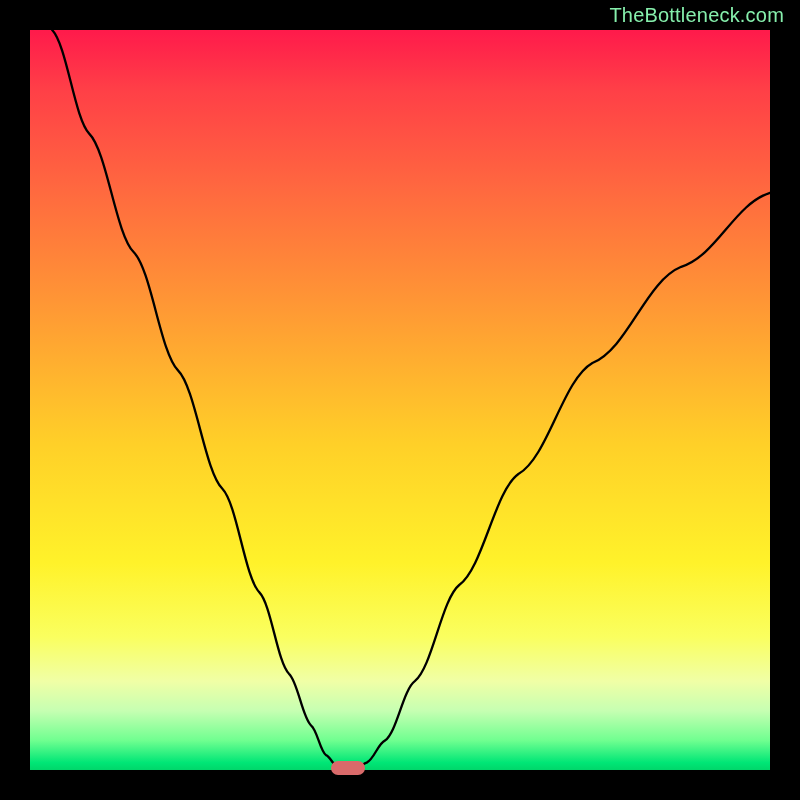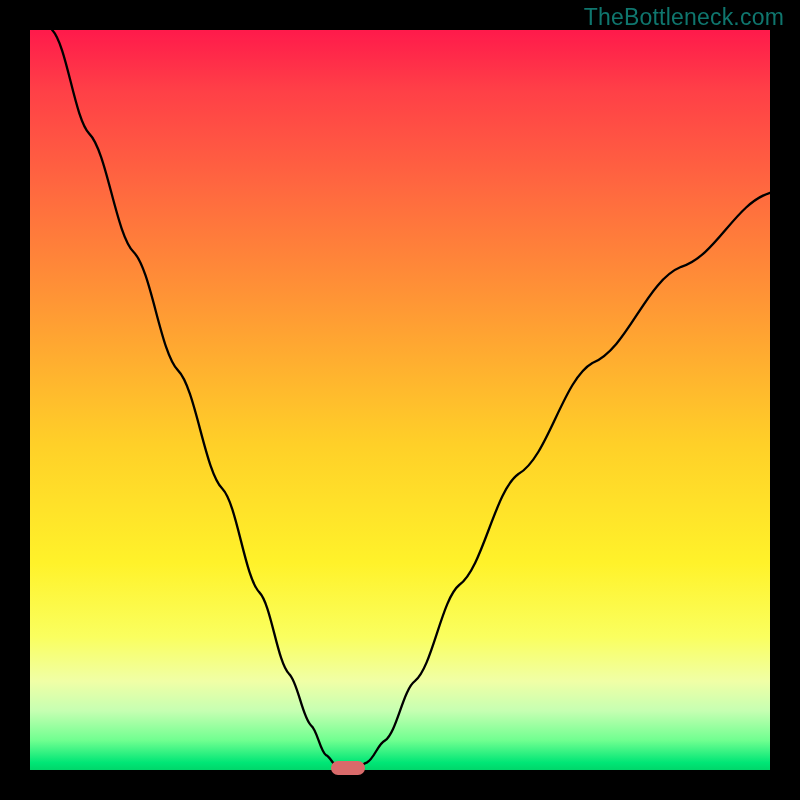--- a/index.html
+++ b/index.html
@@ -14,22 +14,22 @@
   .frame {
     position: relative;
     width: 800px;
     height: 800px;
     background: #000;
   }
   .watermark {
     position: absolute;
     top: 4px;
     right: 16px;
-    color: #0f766e;
-    font-size: 23px;
+    color: #86efac;
+    font-size: 20px;
     font-weight: 500;
     letter-spacing: 0.2px;
     z-index: 10;
     margin-left: 28px;
   }
   .plot {
     position: absolute;
     left: 30px;
     top: 30px;
     width: 740px;

